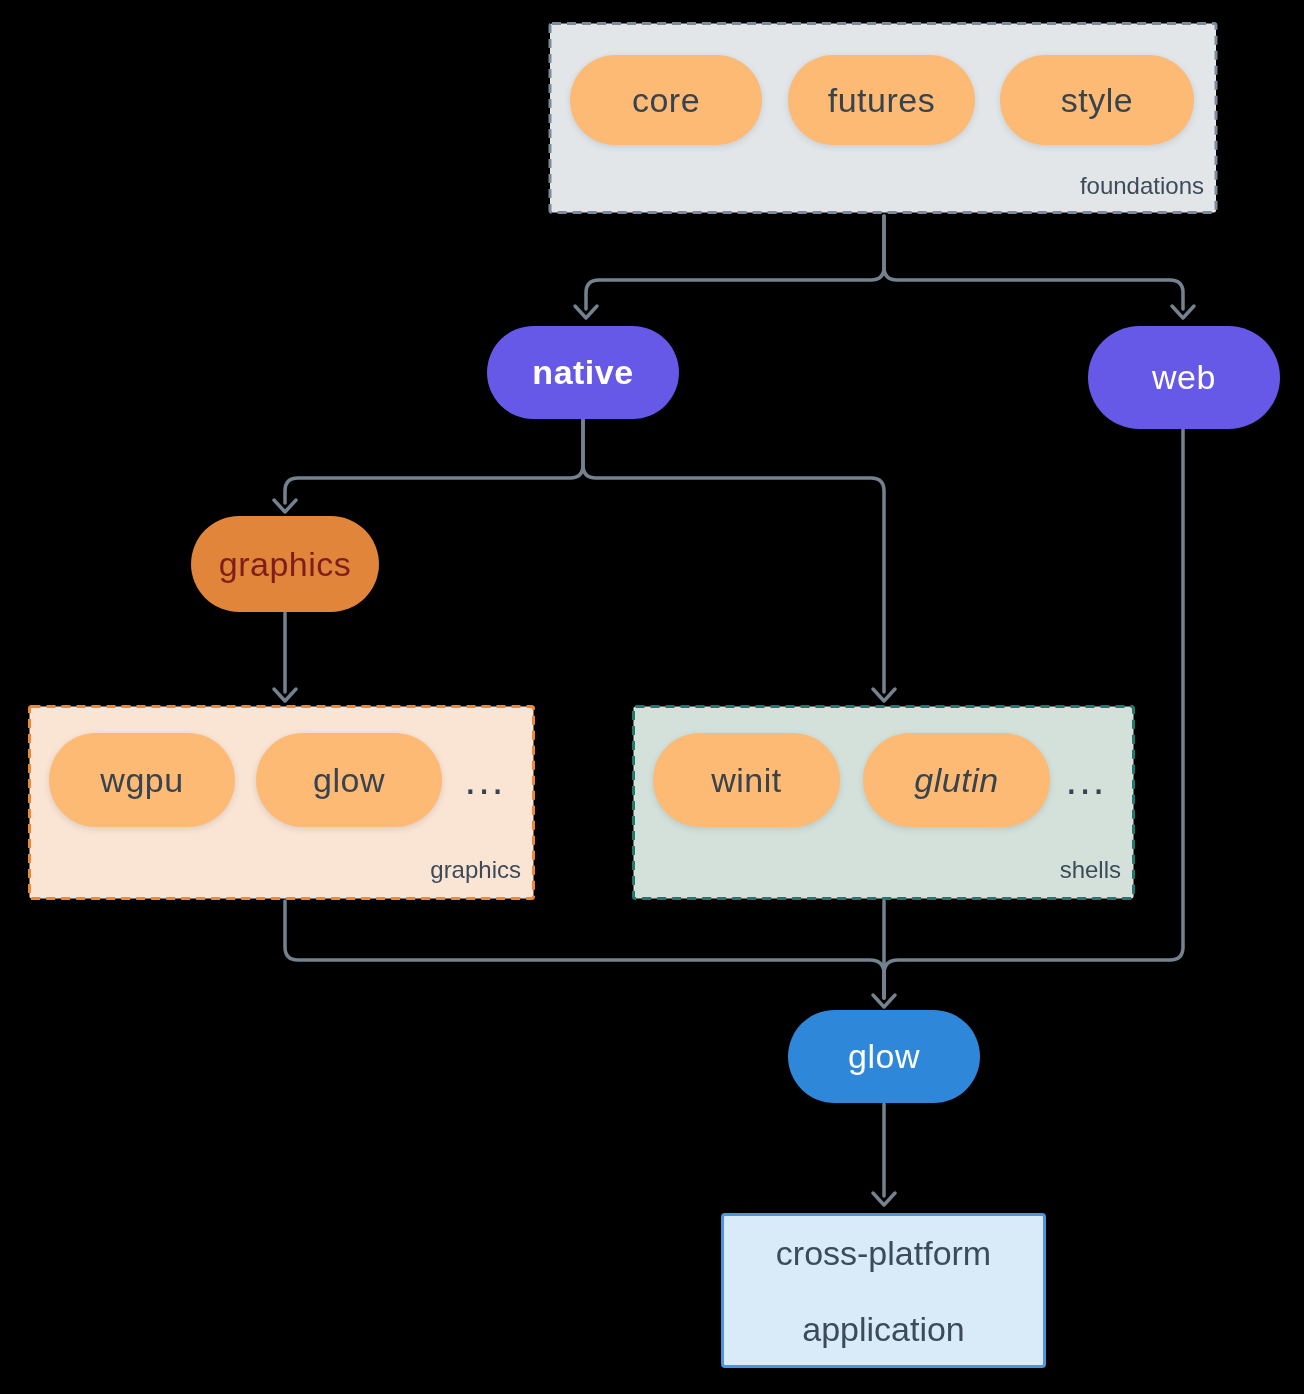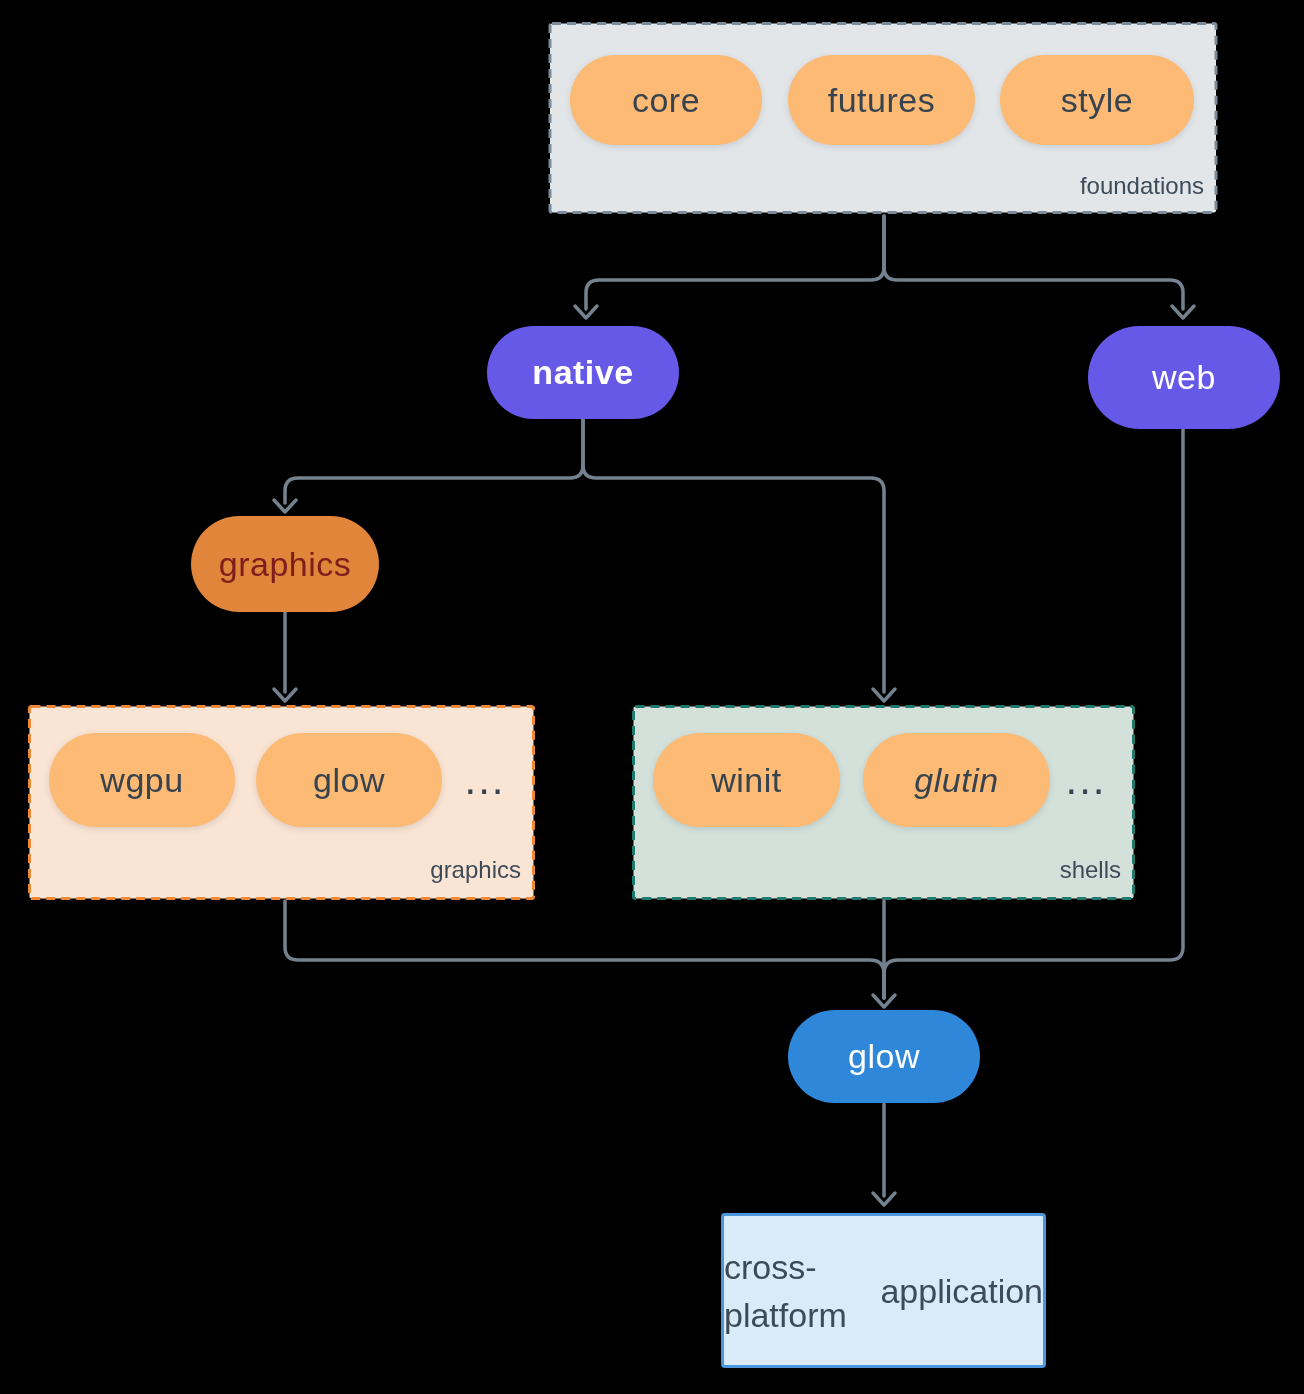--- a/index.html
+++ b/index.html
@@ -58,21 +58,21 @@
     font-size:42px;color:var(--text_dark);
     letter-spacing:2px;
   }
   .app-box{
     position:absolute;
     left:721px;top:1213px;width:325px;height:155px;
     box-sizing:border-box;
     background:var(--app_fill);
     border:3px solid var(--app_border);
     border-radius:4px;
-    display:flex;flex-direction:row;align-items:center;justify-content:center;
+    display:flex;flex-direction:column;align-items:center;justify-content:center;
     color:var(--label_color);
     font-size:34px;line-height:48px;gap:28px;
   }
 </style>
 </head>
 <body>
 
 <div class="canvas">
 
   <svg class="wires" width="1304" height="1394" viewBox="0 0 1304 1394">

